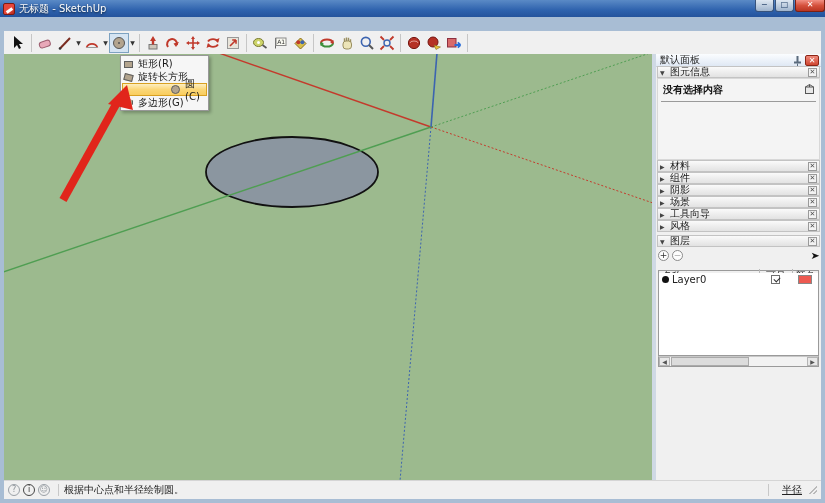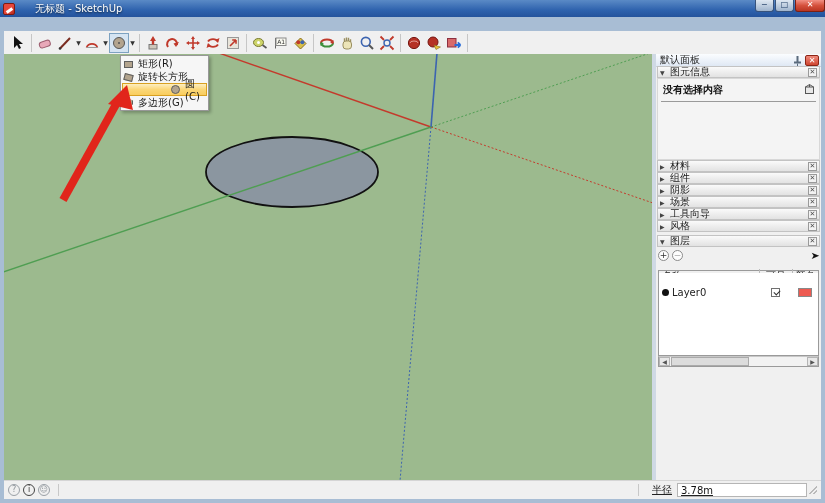--- a/index.html
+++ b/index.html
@@ -2,21 +2,21 @@
 <html><head>
 <meta charset="utf-8">
 <style>
   * { margin:0; padding:0; box-sizing:border-box; }
   html,body { width:825px; height:503px; overflow:hidden;
     font-family:"DejaVu Sans","Liberation Sans",sans-serif; font-size:11px; color:#222; }
   .window { position:absolute; inset:0; background:#a8bdd4; }
 
   
   .titlebar { position:absolute; left:0; top:0; right:0; height:17px;
-    background:linear-gradient(#5a8ac6,#2e62ad 60%,#24539c); display:flex; align-items:center; padding-left:3px;gap:16px; }
+    background:linear-gradient(#5a8ac6,#2e62ad 60%,#24539c); display:flex; align-items:center; padding-left:3px; }
   .app-icon { width:12px; height:12px; background:linear-gradient(135deg,#e8473a 55%,#b42a1e);
     border:1px solid #7d1a12; border-radius:2px; margin-right:4px; position:relative; }
   .app-icon:after{content:"";position:absolute;left:2px;top:5px;width:7px;height:3px;background:#fff;transform:rotate(-35deg);}
   .title-text { color:#fff; font-size:10px; text-shadow:0 1px 2px #123; }
   .win-btns { position:absolute; right:0; top:0; display:flex; }
   .win-btn { width:19px; height:12px; border:1px solid #37537c; border-top:none;
     background:linear-gradient(#dfe8f2,#9fb4cd); border-radius:0 0 3px 3px; margin-left:1px;
     color:#17355e; font-size:8px; line-height:10px; text-align:center; }
   .win-btn.close { width:30px; background:linear-gradient(#f29084,#d5513d 50%,#b93522); color:#fff; border-color:#7c1f12; }
 
@@ -78,21 +78,21 @@
     font-size:9px; line-height:9px; text-align:center; color:#333; }
   .circ-btn.dim { color:#aaa; }
   .layers-detail { margin-left:auto; font-size:10px; color:#111; transform:scaleX(1.1); }
   .layers-table-hdr { position:absolute; left:2px; right:2px; top:216px; height:11px; background:#f0f0f0;
     border:1px solid #9a9a9a; border-bottom:1px solid #9a9a9a; display:flex; align-items:center; }
   .col-name { flex:1; padding-left:3px; }
   .col-vis { width:33px; border-left:1px solid #b9b9b9; text-align:center; }
   .col-col { width:26px; border-left:1px solid #b9b9b9; text-align:center; }
   .layers-list { position:absolute; left:2px; right:2px; top:219px; height:83px; background:#fff;
     border:1px solid #9a9a9a; border-top:none; }
-  .layer-row { height:12px; display:flex; align-items:center;margin-top:13px; }
+  .layer-row { height:12px; display:flex; align-items:center; }
   .radio-dot { width:7px; height:7px; border-radius:50%; background:#111; margin:0 3px 0 3px; }
   .layer-name { flex:1; }
   .cellv { width:33px; display:flex; justify-content:center; }
   .cellc { width:26px; display:flex; justify-content:center; }
   .chk { width:9px; height:9px; border:1px solid #707070; background:#fff; position:relative; }
   .chk:after { content:""; position:absolute; left:1.5px; top:1px; width:5px; height:3px;
     border-left:1.5px solid #333; border-bottom:1.5px solid #333; transform:rotate(-45deg); }
   .swatch { width:14px; height:9px; border:1px solid #888; }
   .hscroll { position:absolute; left:2px; right:2px; top:302px; height:11px; background:#f2f2f2;
     border:1px solid #9a9a9a; border-top:1px solid #c8c8c8; display:flex; align-items:center; }
@@ -401,21 +401,21 @@
       <div class="sb-track"></div>
       <div class="sb-btn">▶</div>
     </div>
   </div>
 
   <div class="statusbar">
     <div class="st-ic">?</div>
     <div class="st-ic dark">i</div>
     <div class="st-ic">☺</div>
     <div class="st-sep"></div>
+    <div class="st-hint">根据中心点和半径绘制圆。</div>
     <div class="st-right">
       <div class="st-sep"></div>
       <span class="st-label">半径</span>
-      <div class="st-input">3.78m</div>
       <div class="grip"></div>
     </div>
   </div>
 
 </div>
 
 </body></html>

